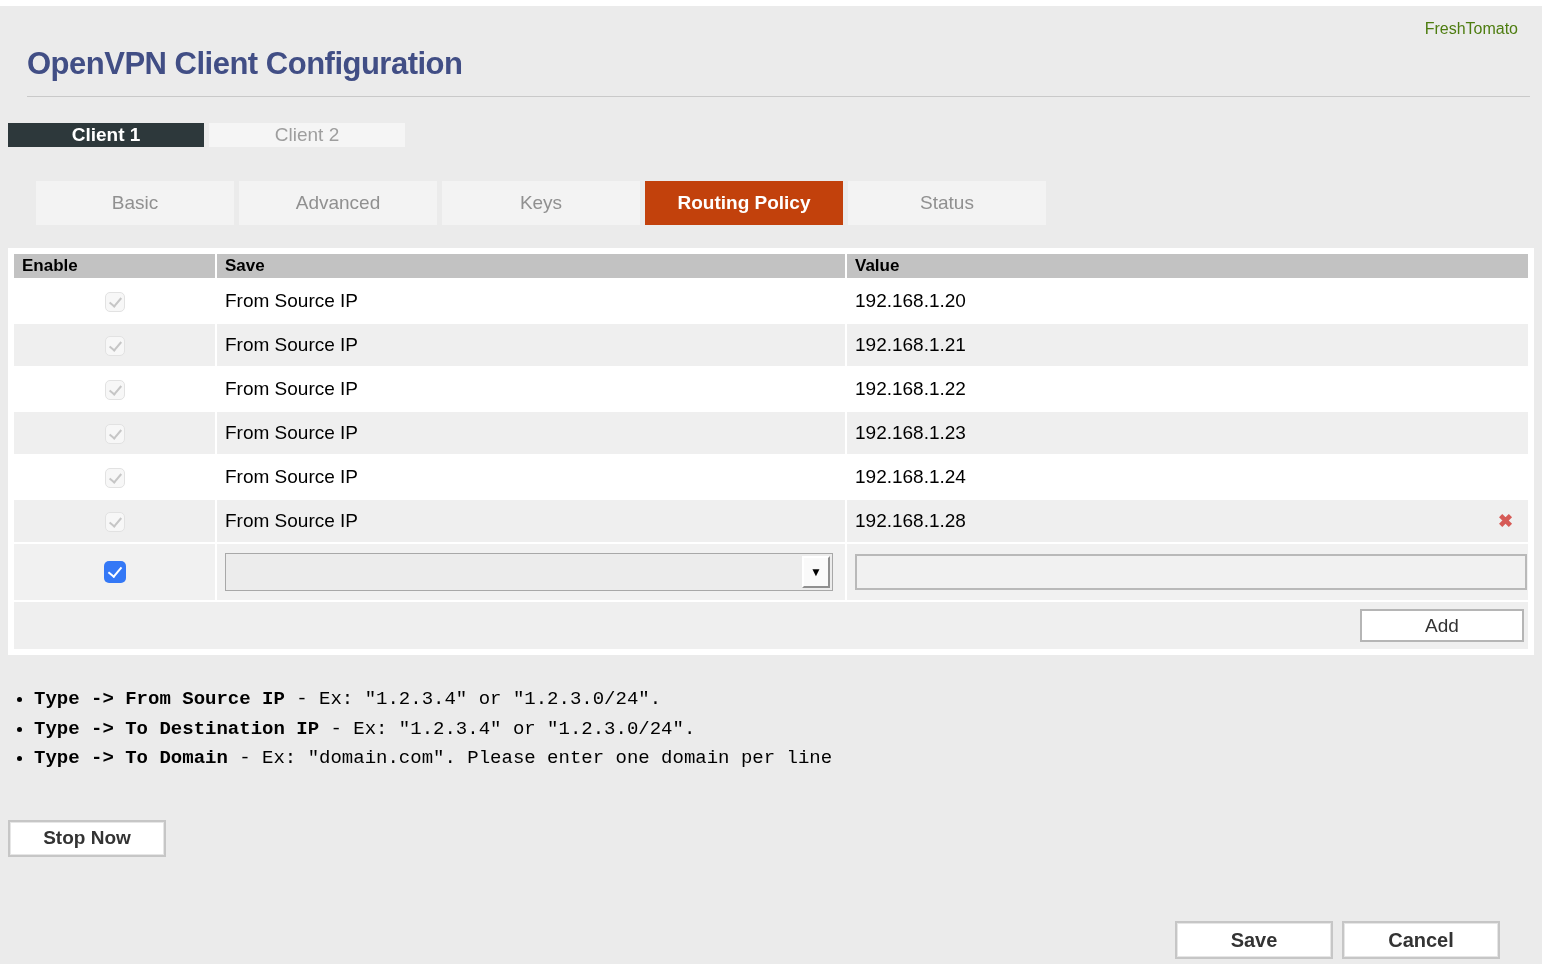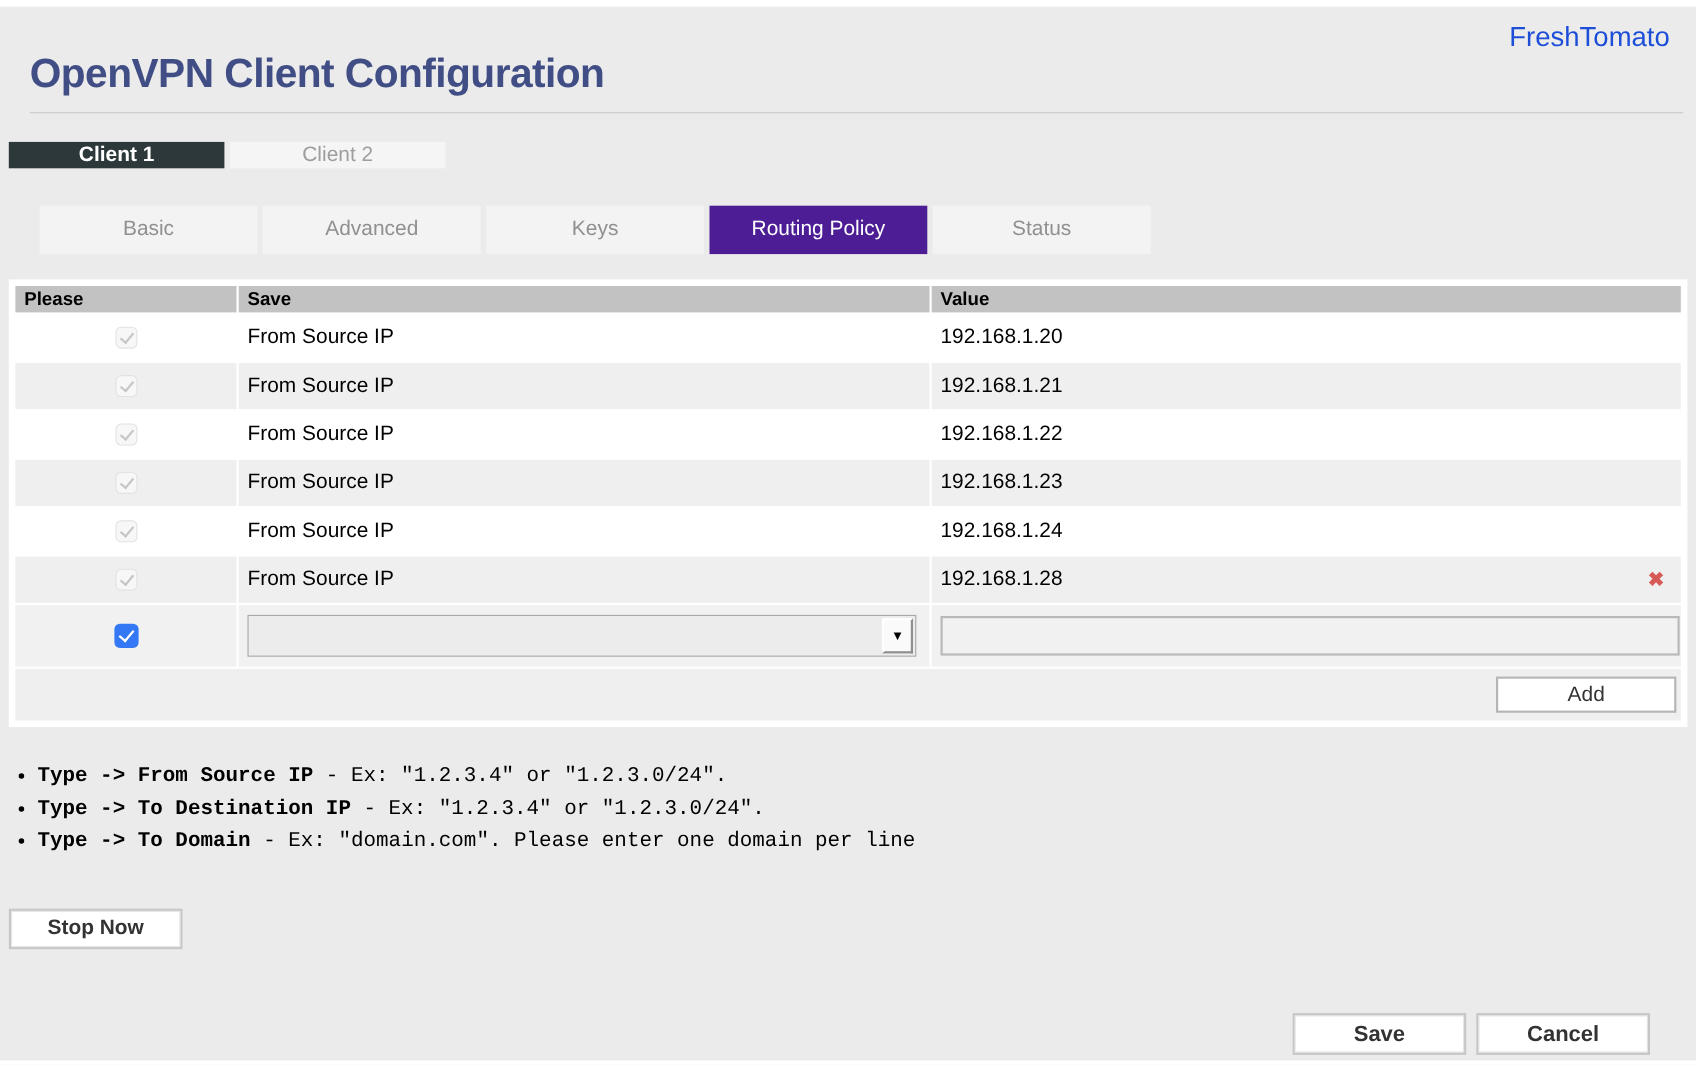--- a/index.html
+++ b/index.html
@@ -11,25 +11,25 @@
     color:#000;
     position:relative;
     overflow:hidden;
   }
   .page {
     position:absolute; top:6px; left:0; width:1542px; height:958px;
     background:#ebebeb;
   }
   .brand {
     position:absolute; top:14px; right:24px;
-    font-size:25px; color:#1d4ed8;
+    font-size:16px; color:#4d7c0f;
   }
   h1.page-title {
     margin:40px 0 0 27px;
-    font-size:37px; font-weight:bold; color:#414e85;
+    font-size:31px; font-weight:bold; color:#414e85;
     letter-spacing:-0.5px;
   }
   .title-rule {
     border:none; border-top:1px solid #c9c9c9;
     margin:14px 12px 0 27px;
   }
   
   .client-tabs { display:flex; gap:5px; margin:26px 0 0 8px; }
   .client-tab {
     width:196px; height:24px;
@@ -39,21 +39,21 @@
   }
   .client-tab.active { background:#2d383b; color:#ffffff; font-weight:bold; }
   
   .section-tabs { display:flex; gap:5px; margin:34px 0 0 36px; }
   .section-tab {
     width:198px; height:44px;
     display:flex; align-items:center; justify-content:center;
     background:#f3f3f3; color:#909090; font-size:19px;
     cursor:pointer;
   }
-  .section-tab.active { background:#4c1d95; color:#ffffff; font-weight:normal; }
+  .section-tab.active { background:#c2410c; color:#ffffff; font-weight:bold; }
   
   .table-box {
     margin:23px 8px 0 8px;
     background:#ffffff;
     padding:4px;
   }
   table.policy { width:100%; border-collapse:separate; border-spacing:2px; }
   th {
     background:#c2c2c2; font-size:17px; font-weight:bold; text-align:left;
     height:24px; padding:2px 0 2px 8px; color:#000;
@@ -158,21 +158,21 @@
     <div class="section-tab">Advanced</div>
     <div class="section-tab">Keys</div>
     <div class="section-tab active">Routing Policy</div>
     <div class="section-tab">Status</div>
   </div>
 
   <div class="table-box">
     <table class="policy">
       <thead>
         <tr>
-          <th class="col-enable">Please</th>
+          <th class="col-enable">Enable</th>
           <th class="col-type">Save</th>
           <th class="col-value">Value</th>
         </tr>
       </thead>
       <tbody>
         <tr class="r-odd">
           <td class="c-enable"><span class="cb dis"></span></td>
           <td>From Source IP</td>
           <td>192.168.1.20</td>
         </tr>

